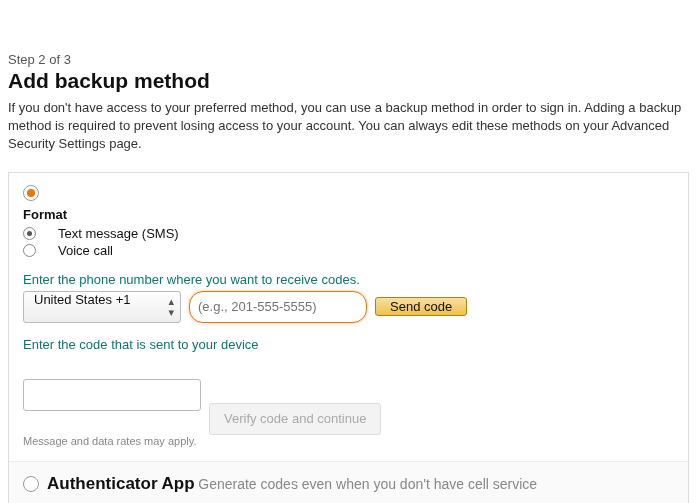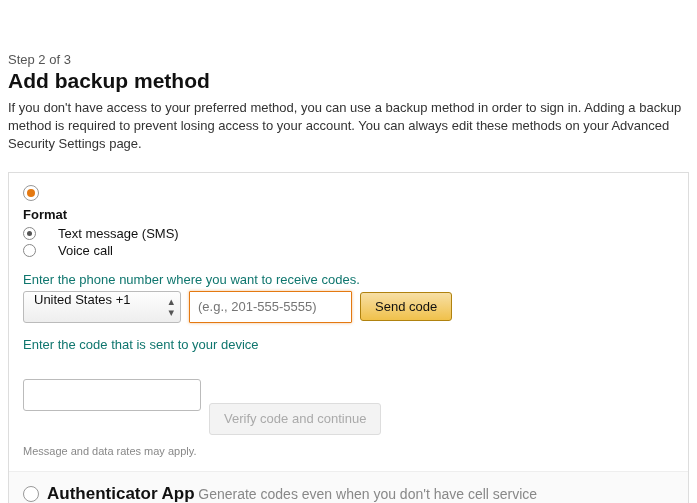--- a/index.html
+++ b/index.html
@@ -111,29 +111,29 @@
     min-width:158px;
     cursor:pointer;
   }
   .select .chev {
     position:absolute; right:6px; top:50%; transform:translateY(-50%);
     font-size:11px; color:#555; line-height:1;
   }
   input[type=text].phone {
     height:32px;
     border:1px solid #e47911;
-    border-radius:1px;
+    border-radius:14px;
     padding:0 8px;
     font-size:13px;
-    width:163px;
+    width:178px;
     outline:none;
     box-shadow:0 0 3px rgba(228,121,17,0.5);
   }
   .btn-primary {
-    height:29px;
+    height:19px;
     border:1px solid #b0820f;
     border-radius:3px;
     background:linear-gradient(#f7dfa5,#f0c14b);
     color:#111;
     font-size:13px;
     padding:0 14px;
     cursor:pointer;
   }
   input[type=text].code {
     height:32px;
@@ -151,21 +151,21 @@
     color:#aaa;
     font-size:13px;
     padding:0 14px;
     cursor:default;
     margin-top:47px;
   }
   .code-row { display:flex; gap:8px; align-items:center;}
   .fineprint {
     font-size:11px;
     color:#888;
-    margin-top:10px;
+    margin-top:0;
   }
 </style>
 </head>
 <body>
 
 <div class="step">Step 2 of 3</div>
 <h1>Add backup method</h1>
 <div class="intro">If you don't have access to your preferred method, you can use a backup method in order to sign in. Adding a backup method is required to prevent losing access to your account. You can always edit these methods on your Advanced Security Settings page.</div>
 
 <div class="panel">

